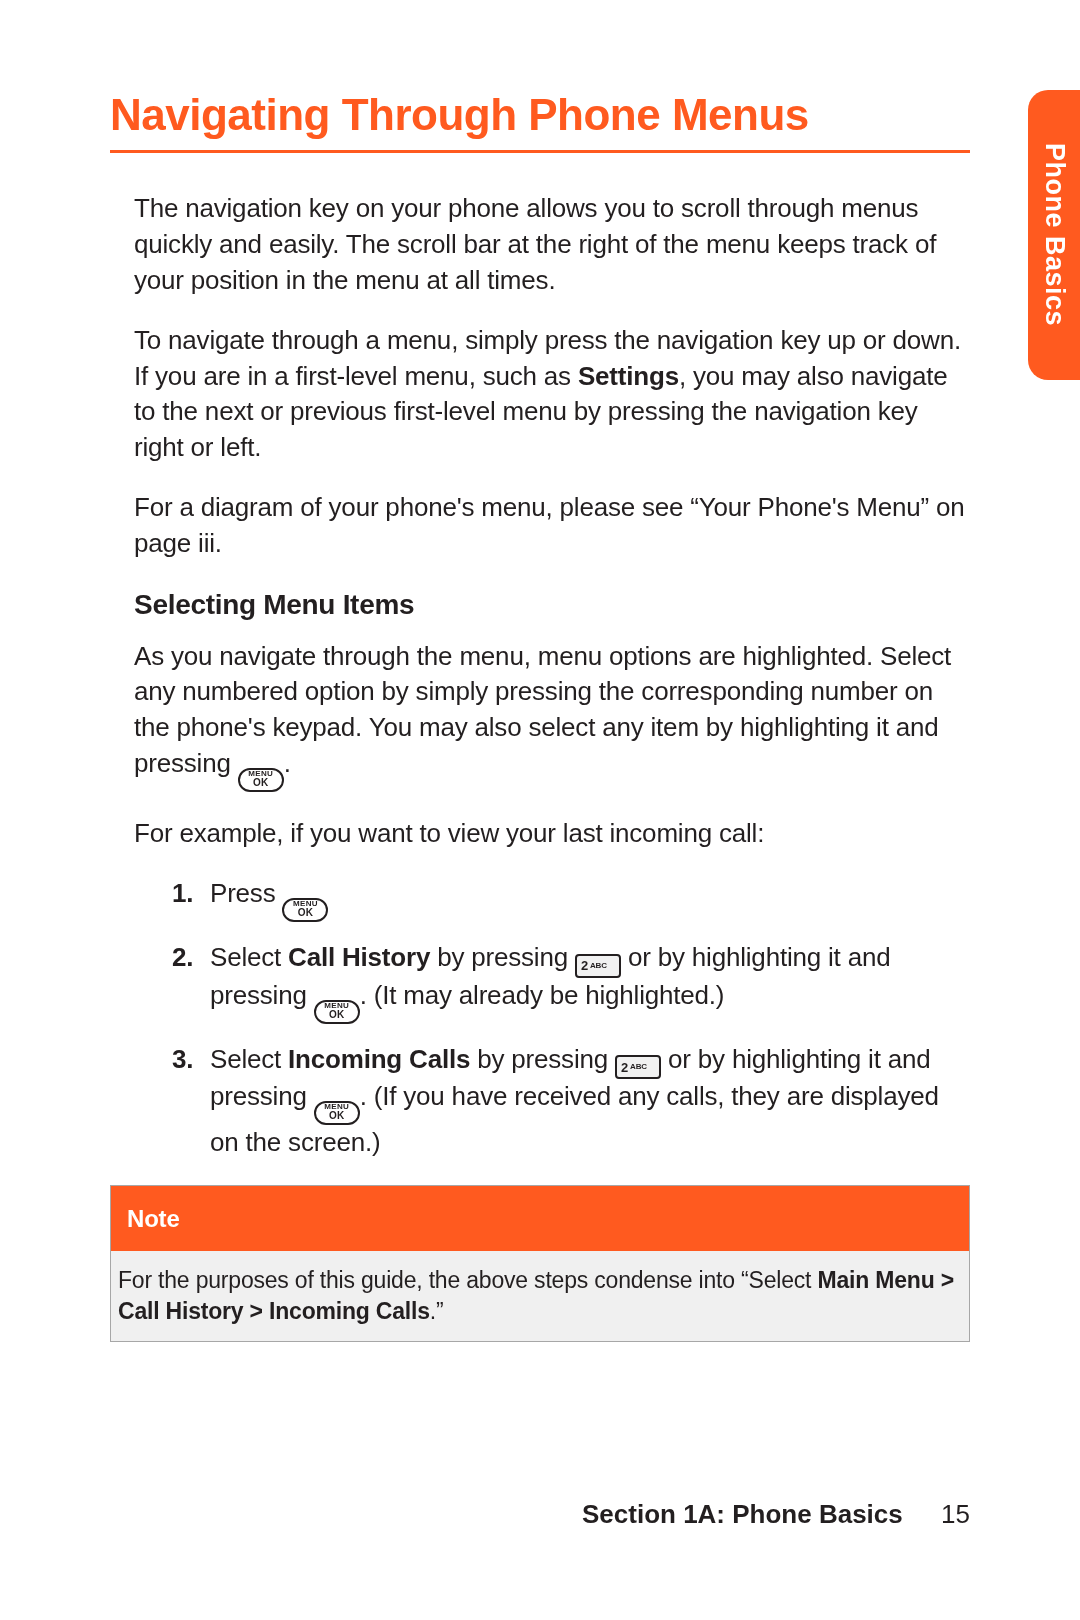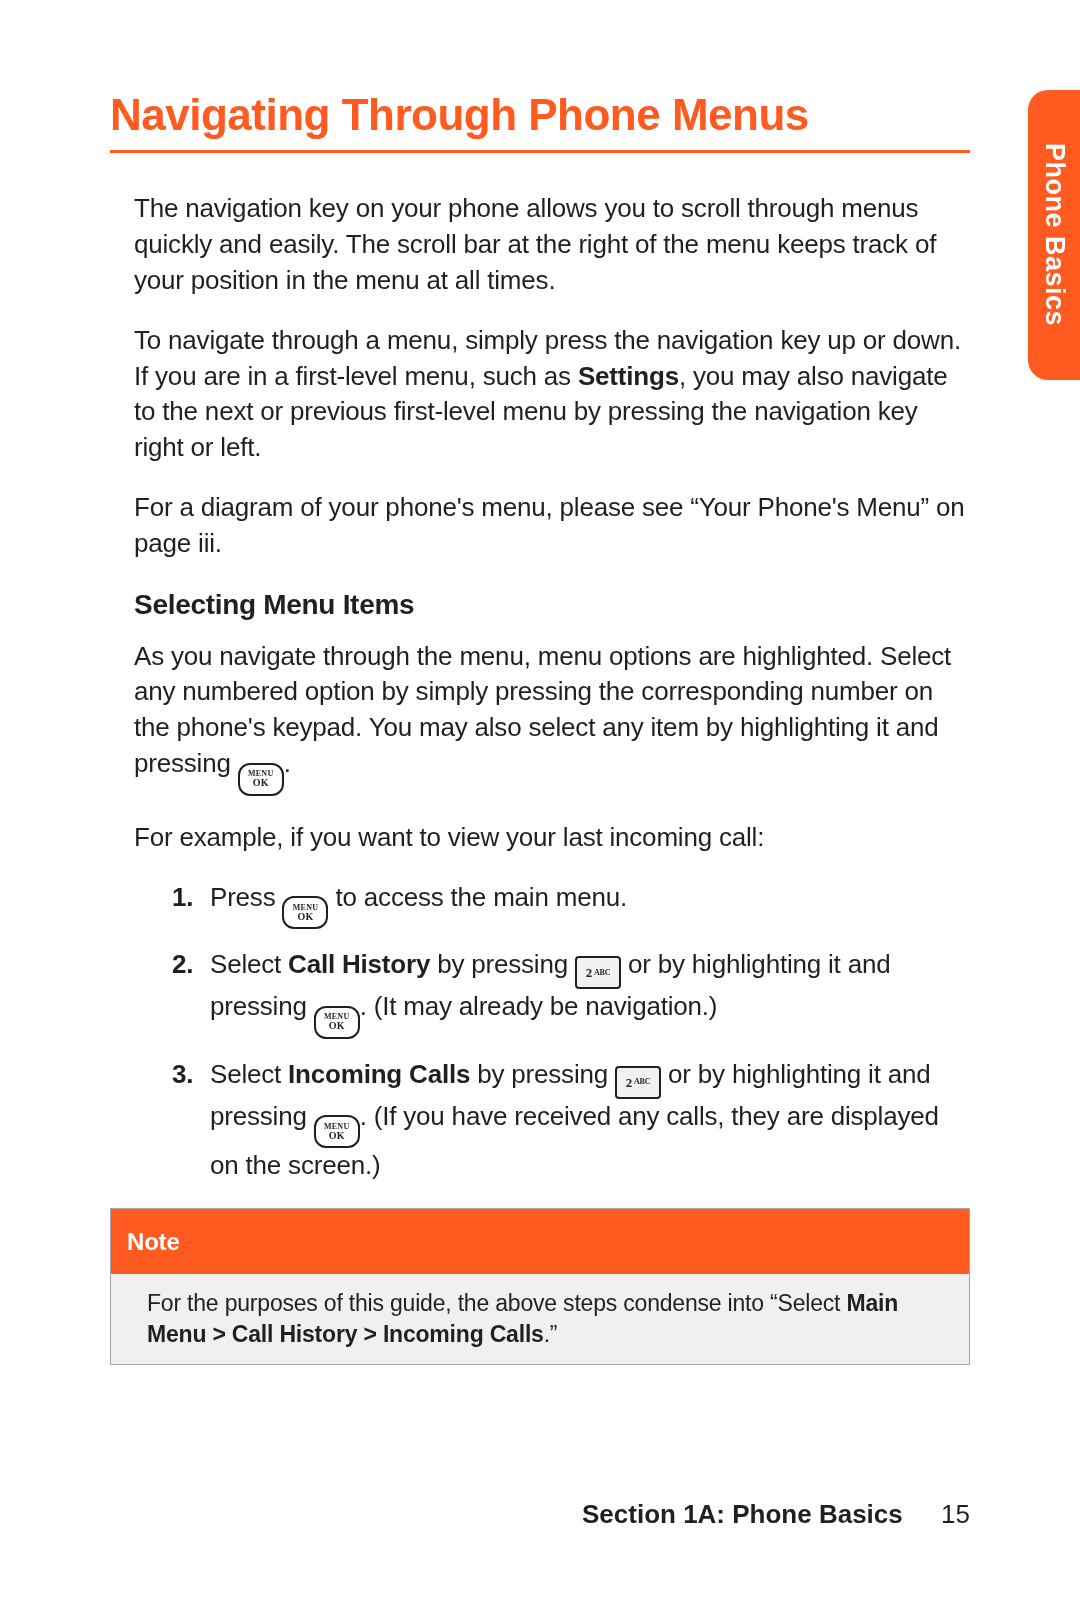--- a/index.html
+++ b/index.html
@@ -81,30 +81,28 @@
     content: counter(step) ".";
     position: absolute;
     left: 0;
     top: 0;
     font-weight: 700;
   }
   .keycap {
     display: inline-flex;
     flex-direction: column;
     align-items: center;
-    justify-content: center;
     border: 2px solid #231f20;
     border-radius: 12px;
-    height: 33px;
+    height: 24px;
     min-width: 46px;
     padding: 0 4px;
     vertical-align: -4px;
     line-height: 1;
     box-sizing: border-box;
-    font-family: Liberation Serif, serif;
   }
   .keycap .line1 { font-size: 8px; font-weight: 700; letter-spacing: 0.3px; }
   .keycap .line2 { font-size: 10px; font-weight: 700; letter-spacing: 0.2px; }
   .keycap.num {
     border-radius: 4px;
     background: #f1f1f1;
     flex-direction: row;
     gap: 2px;
   }
   .keycap.num .digit { font-size: 13px; font-weight: 700; }
@@ -120,21 +118,21 @@
     background: #ff5a1f;
     color: #ffffff;
     font-weight: 700;
     font-size: 24px;
     padding: 16px 16px;
     display: flex;
     align-items: flex-start;
   }
   .note-body {
     background: #f0f0f0;
-    padding: 14px 36px;
+    padding: 14px 7px;
     font-size: 23px;
     line-height: 1.35;
     flex: 1;
   }
   .footer {
     position: absolute;
     bottom: 90px;
     right: 110px;
     font-size: 26px;
   }
@@ -175,33 +173,32 @@
 
     <p class="para">For example, if you want to view your last incoming call:</p>
 
     <ol class="steps">
       <li>
         <span>Press </span>
         <span class="keycap">
           <span class="line1">MENU</span>
           <span class="line2">OK</span>
         </span>
-        <span> to access the main menu.</span>
       </li>
       <li>
         <span>Select </span><span class="bold">Call History</span><span> by pressing </span>
         <span class="keycap num">
           <span class="digit">2</span>
           <span class="abc">ABC</span>
         </span>
         <span> or by highlighting it and pressing </span>
         <span class="keycap">
           <span class="line1">MENU</span>
           <span class="line2">OK</span>
-        </span><span>. (It may already be navigation.)</span>
+        </span><span>. (It may already be highlighted.)</span>
       </li>
       <li>
         <span>Select </span><span class="bold">Incoming Calls</span><span> by pressing </span>
         <span class="keycap num">
           <span class="digit">2</span>
           <span class="abc">ABC</span>
         </span>
         <span> or by highlighting it and pressing </span>
         <span class="keycap">
           <span class="line1">MENU</span>

